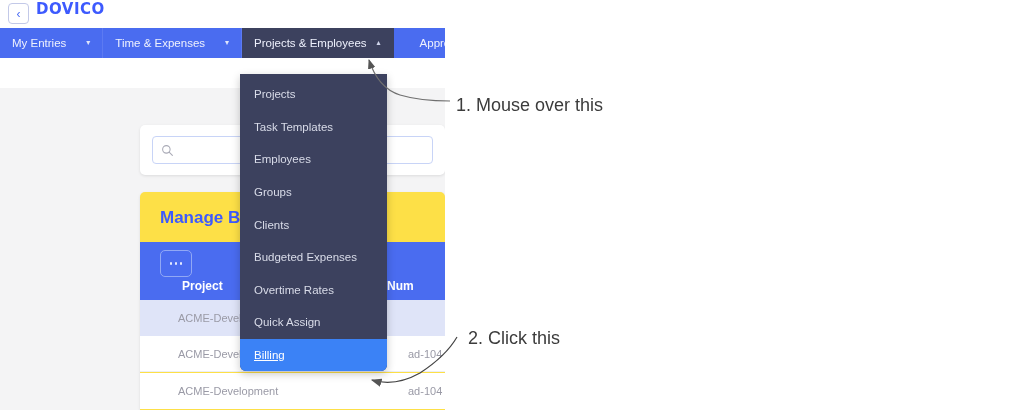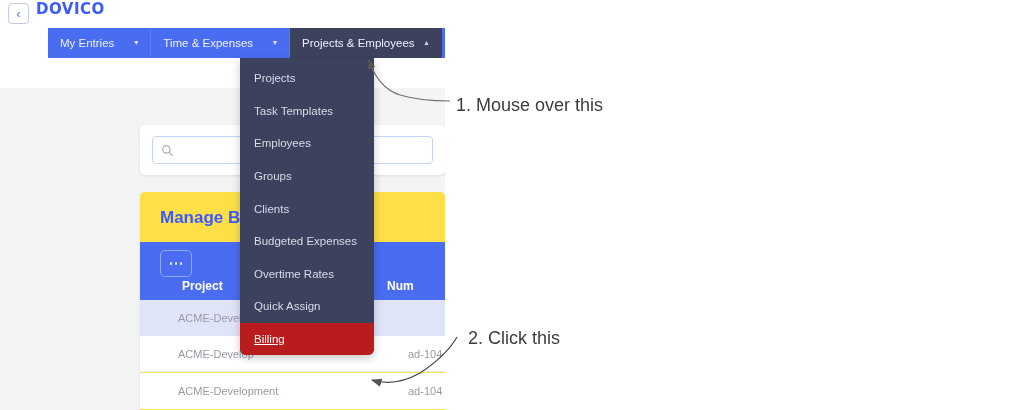--- a/index.html
+++ b/index.html
@@ -27,21 +27,21 @@
   }
   #logo-text {
     position: absolute; left: 36px; top: 0px;
     font-size: 15px; font-weight: bold; letter-spacing: 0.5px;
     color: #3d5afe; font-family: "DejaVu Sans", sans-serif;
   }
 
   
   #navbar {
     position: absolute; left: 0; top: 28px; width: 445px; height: 30px;
-    background: #4a6cf0; display: flex; align-items: stretch; margin-left: 48px;
+    background: #4a6cf0; display: flex; align-items: stretch;
   }
   .nav-tab {
     display: flex; align-items: center; justify-content: center;
     padding: 0 12px; color: #eef1fd; font-size: 11.5px; white-space: nowrap;
     border-right: 1px solid #5c7af2; position: relative; gap: 20px;
   }
   .nav-tab.active { background: #3c415e; border-right: 1px solid #3c415e; gap: 10px; }
   .nav-caret { font-size: 8px; line-height: 1; color: #dfe5fb; }
   .nav-tab.active .nav-caret { color: #cfd4ea; }
   #tab-approvals { padding-left: 26px; }
@@ -99,30 +99,30 @@
     display: flex; align-items: center; font-size: 11px; color: #9a9aa6;
   }
   .table-row .cell-project { position: absolute; left: 38px; white-space: nowrap; }
   .table-row .cell-number { position: absolute; left: 268px; white-space: nowrap; }
   #row-0 { top: 108px; background: #dfe4f8; }
   #row-1 { top: 144px; background: #fff; border-bottom: 1px solid #eceef5; }
   #row-2 { top: 181px; background: #fff; }
 
   
   #dropdown-menu {
-    position: absolute; left: 240px; top: 58px; width: 134px;
+    position: absolute; left: 240px; top: 74px; width: 147px;
     background: #3c415e; border-radius: 0 0 6px 6px;
     box-shadow: 0 3px 8px rgba(0,0,0,0.22); overflow: hidden; z-index: 40;
     padding-top: 4px;
   }
   .menu-item {
     height: 32.6px; display: flex; align-items: center; padding-left: 14px;
     color: #d9dce9; font-size: 11.5px; white-space: nowrap;
   }
-  .menu-item.selected { background: #b91c1c; color: #ffffff; text-decoration: underline; }
+  .menu-item.selected { background: #3b82f6; color: #ffffff; text-decoration: underline; }
 
   
   #annotations { position: absolute; left: 0; top: 0; width: 1024px; height: 410px; z-index: 60; }
   .anno-text {
     position: absolute; font-size: 18px; color: #3c3c3c; white-space: nowrap;
     font-family: "Liberation Sans", sans-serif;
   }
   #anno-1-text { left: 456px; top: 95px; }
   #anno-2-text { left: 468px; top: 328px; }
 </style>

